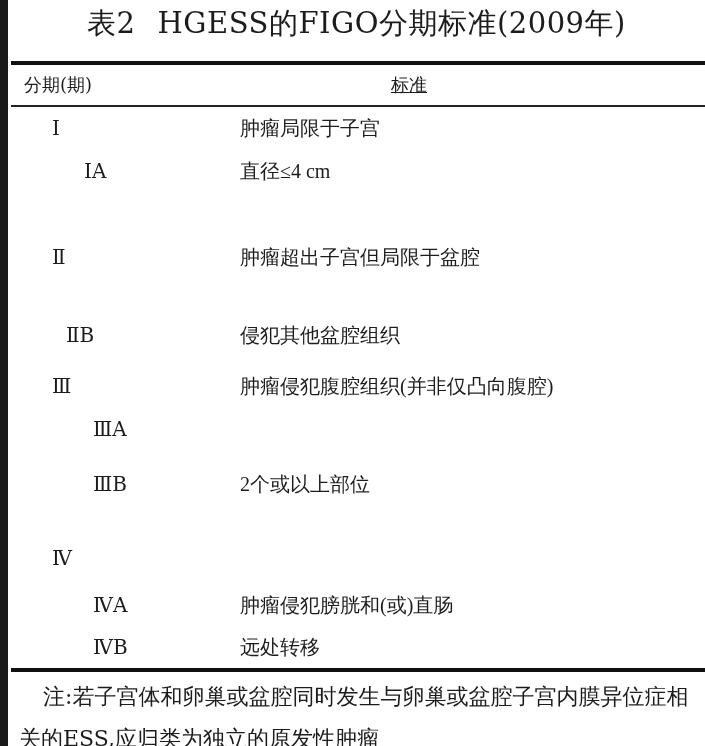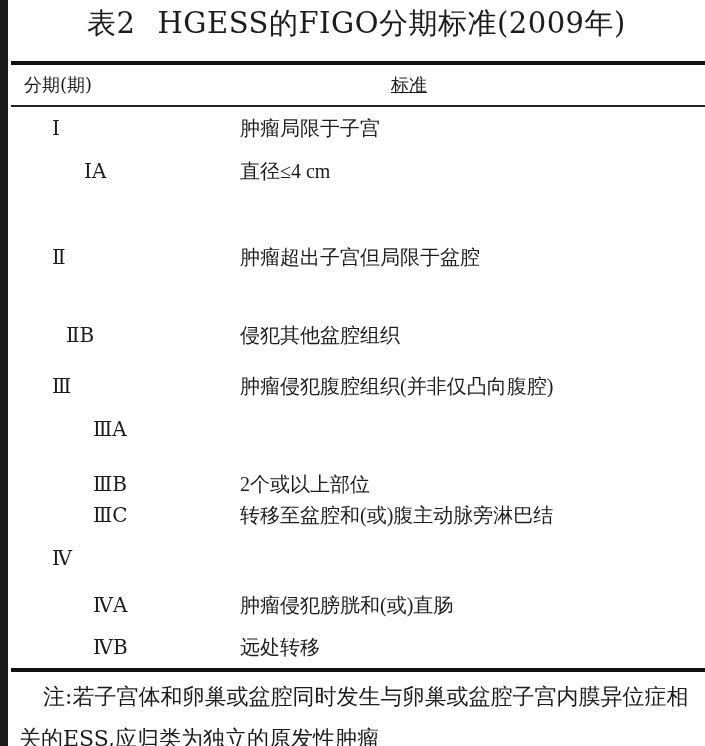--- a/index.html
+++ b/index.html
@@ -70,24 +70,20 @@
     <span class="stage lvl0">Ⅲ</span>
     <span class="crit">肿瘤侵犯腹腔组织(并非仅凸向腹腔)</span>
   </div>
   <div class="row" style="top:414px;">
     <span class="stage lvl1b">ⅢA</span>
   </div>
   <div class="row" style="top:469px;">
     <span class="stage lvl1b">ⅢB</span>
     <span class="crit">2个或以上部位</span>
   </div>
-  <div class="row" style="top:500px;">
-    <span class="stage lvl1b">ⅢC</span>
-    <span class="crit">转移至盆腔和(或)腹主动脉旁淋巴结</span>
-  </div>
   <div class="row" style="top:543px;">
     <span class="stage lvl0">Ⅳ</span>
     <span class="crit"></span>
   </div>
   <div class="row" style="top:590px;">
     <span class="stage lvl1b">ⅣA</span>
     <span class="crit">肿瘤侵犯膀胱和(或)直肠</span>
   </div>
   <div class="row" style="top:632px;">
     <span class="stage lvl1b">ⅣB</span>

